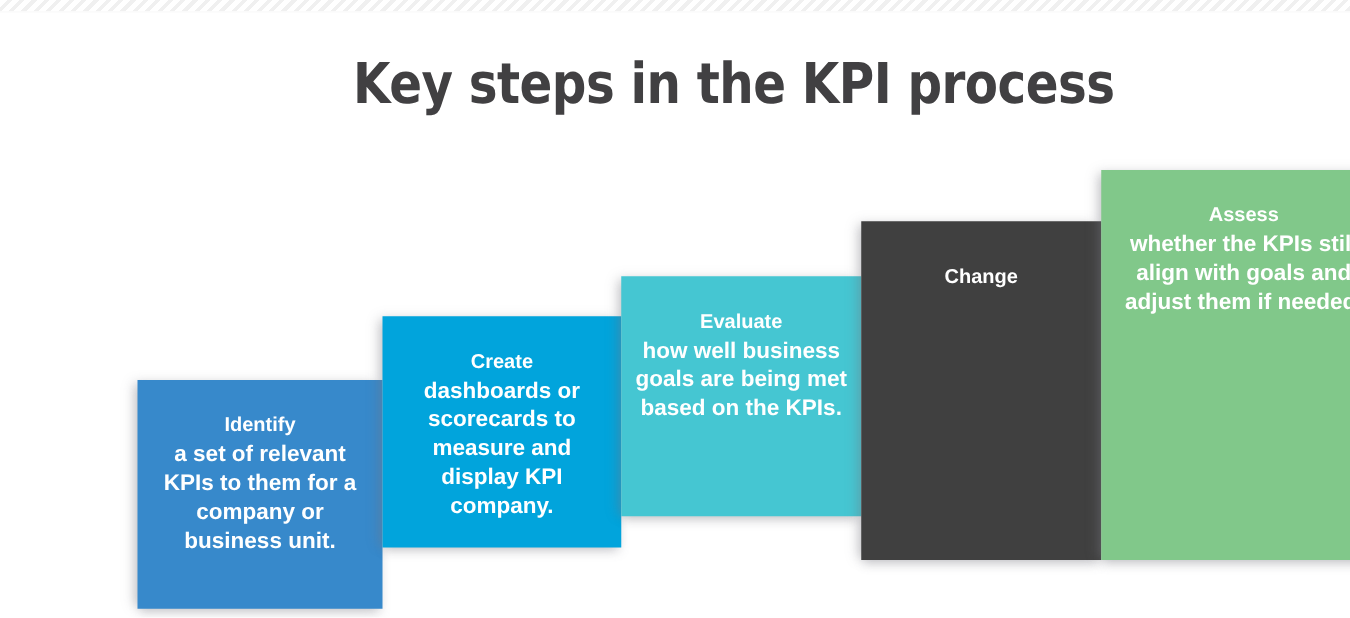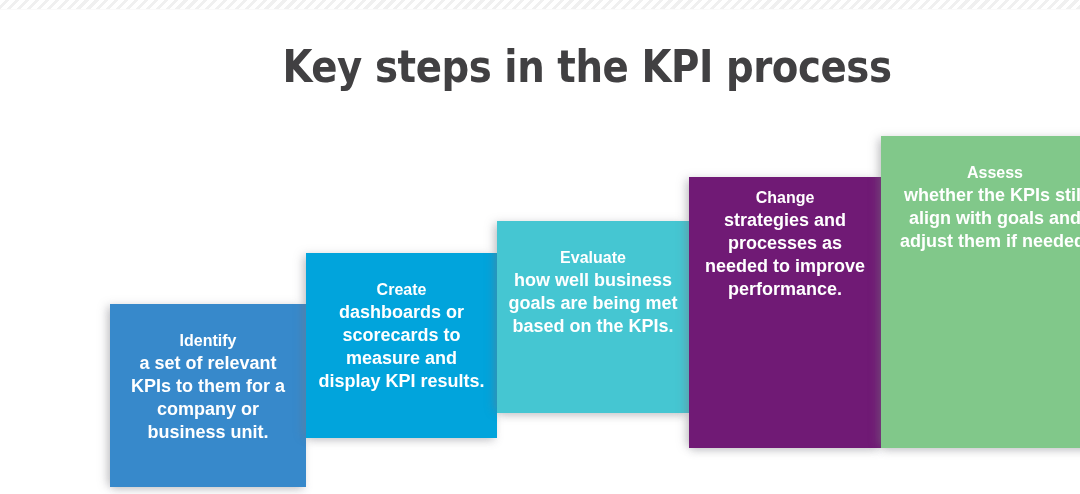--- a/index.html
+++ b/index.html
@@ -117,35 +117,34 @@
     <div class="step" id="step0" style="left: 63px; top: 304px; width: 196px; height: 183px; background: rgb(55, 137, 203); z-index: 10; padding-top: 28px;">
       <div class="step-inner">
         <div class="step-title">Identify</div>
         <div class="step-body">a set of relevant KPIs to them for a company or business unit.</div>
       </div>
     </div>
 
     <div class="step" id="step1" style="left: 259px; top: 253px; width: 191px; height: 185px; background: rgb(1, 164, 220); z-index: 11; padding-top: 28px;">
       <div class="step-inner">
         <div class="step-title">Create</div>
-        <div class="step-body">dashboards or scorecards to measure and display KPI results.</div>
+        <div class="step-body">dashboards or scorecards to measure and display KPI company.</div>
       </div>
     </div>
 
     <div class="step" id="step2" style="left: 450px; top: 221px; width: 192px; height: 192px; background: rgb(69, 198, 210); z-index: 12; padding-top: 28px;">
       <div class="step-inner">
         <div class="step-title">Evaluate</div>
         <div class="step-body">how well business goals are being met based on the KPIs.</div>
       </div>
     </div>
 
-    <div class="step" id="step3" style="left: 642px; top: 177px; width: 192px; height: 271px; background: #701a75; z-index: 13; padding-top: 12px;">
+    <div class="step" id="step3" style="left: 642px; top: 177px; width: 192px; height: 271px; background: #404040; z-index: 13; padding-top: 36px;">
       <div class="step-inner">
         <div class="step-title">Change</div>
-        <div class="step-body">strategies and processes as needed to improve performance.</div>
       </div>
     </div>
 
     <div class="step" id="step4" style="left: 834px; top: 136px; width: 228px; height: 312px; background: rgb(129, 200, 138); z-index: 14; padding-top: 28px;">
       <div class="step-inner">
         <div class="step-title">Assess</div>
         <div class="step-body">whether the KPIs still align with goals and adjust them if needed.</div>
       </div>
     </div>
 

